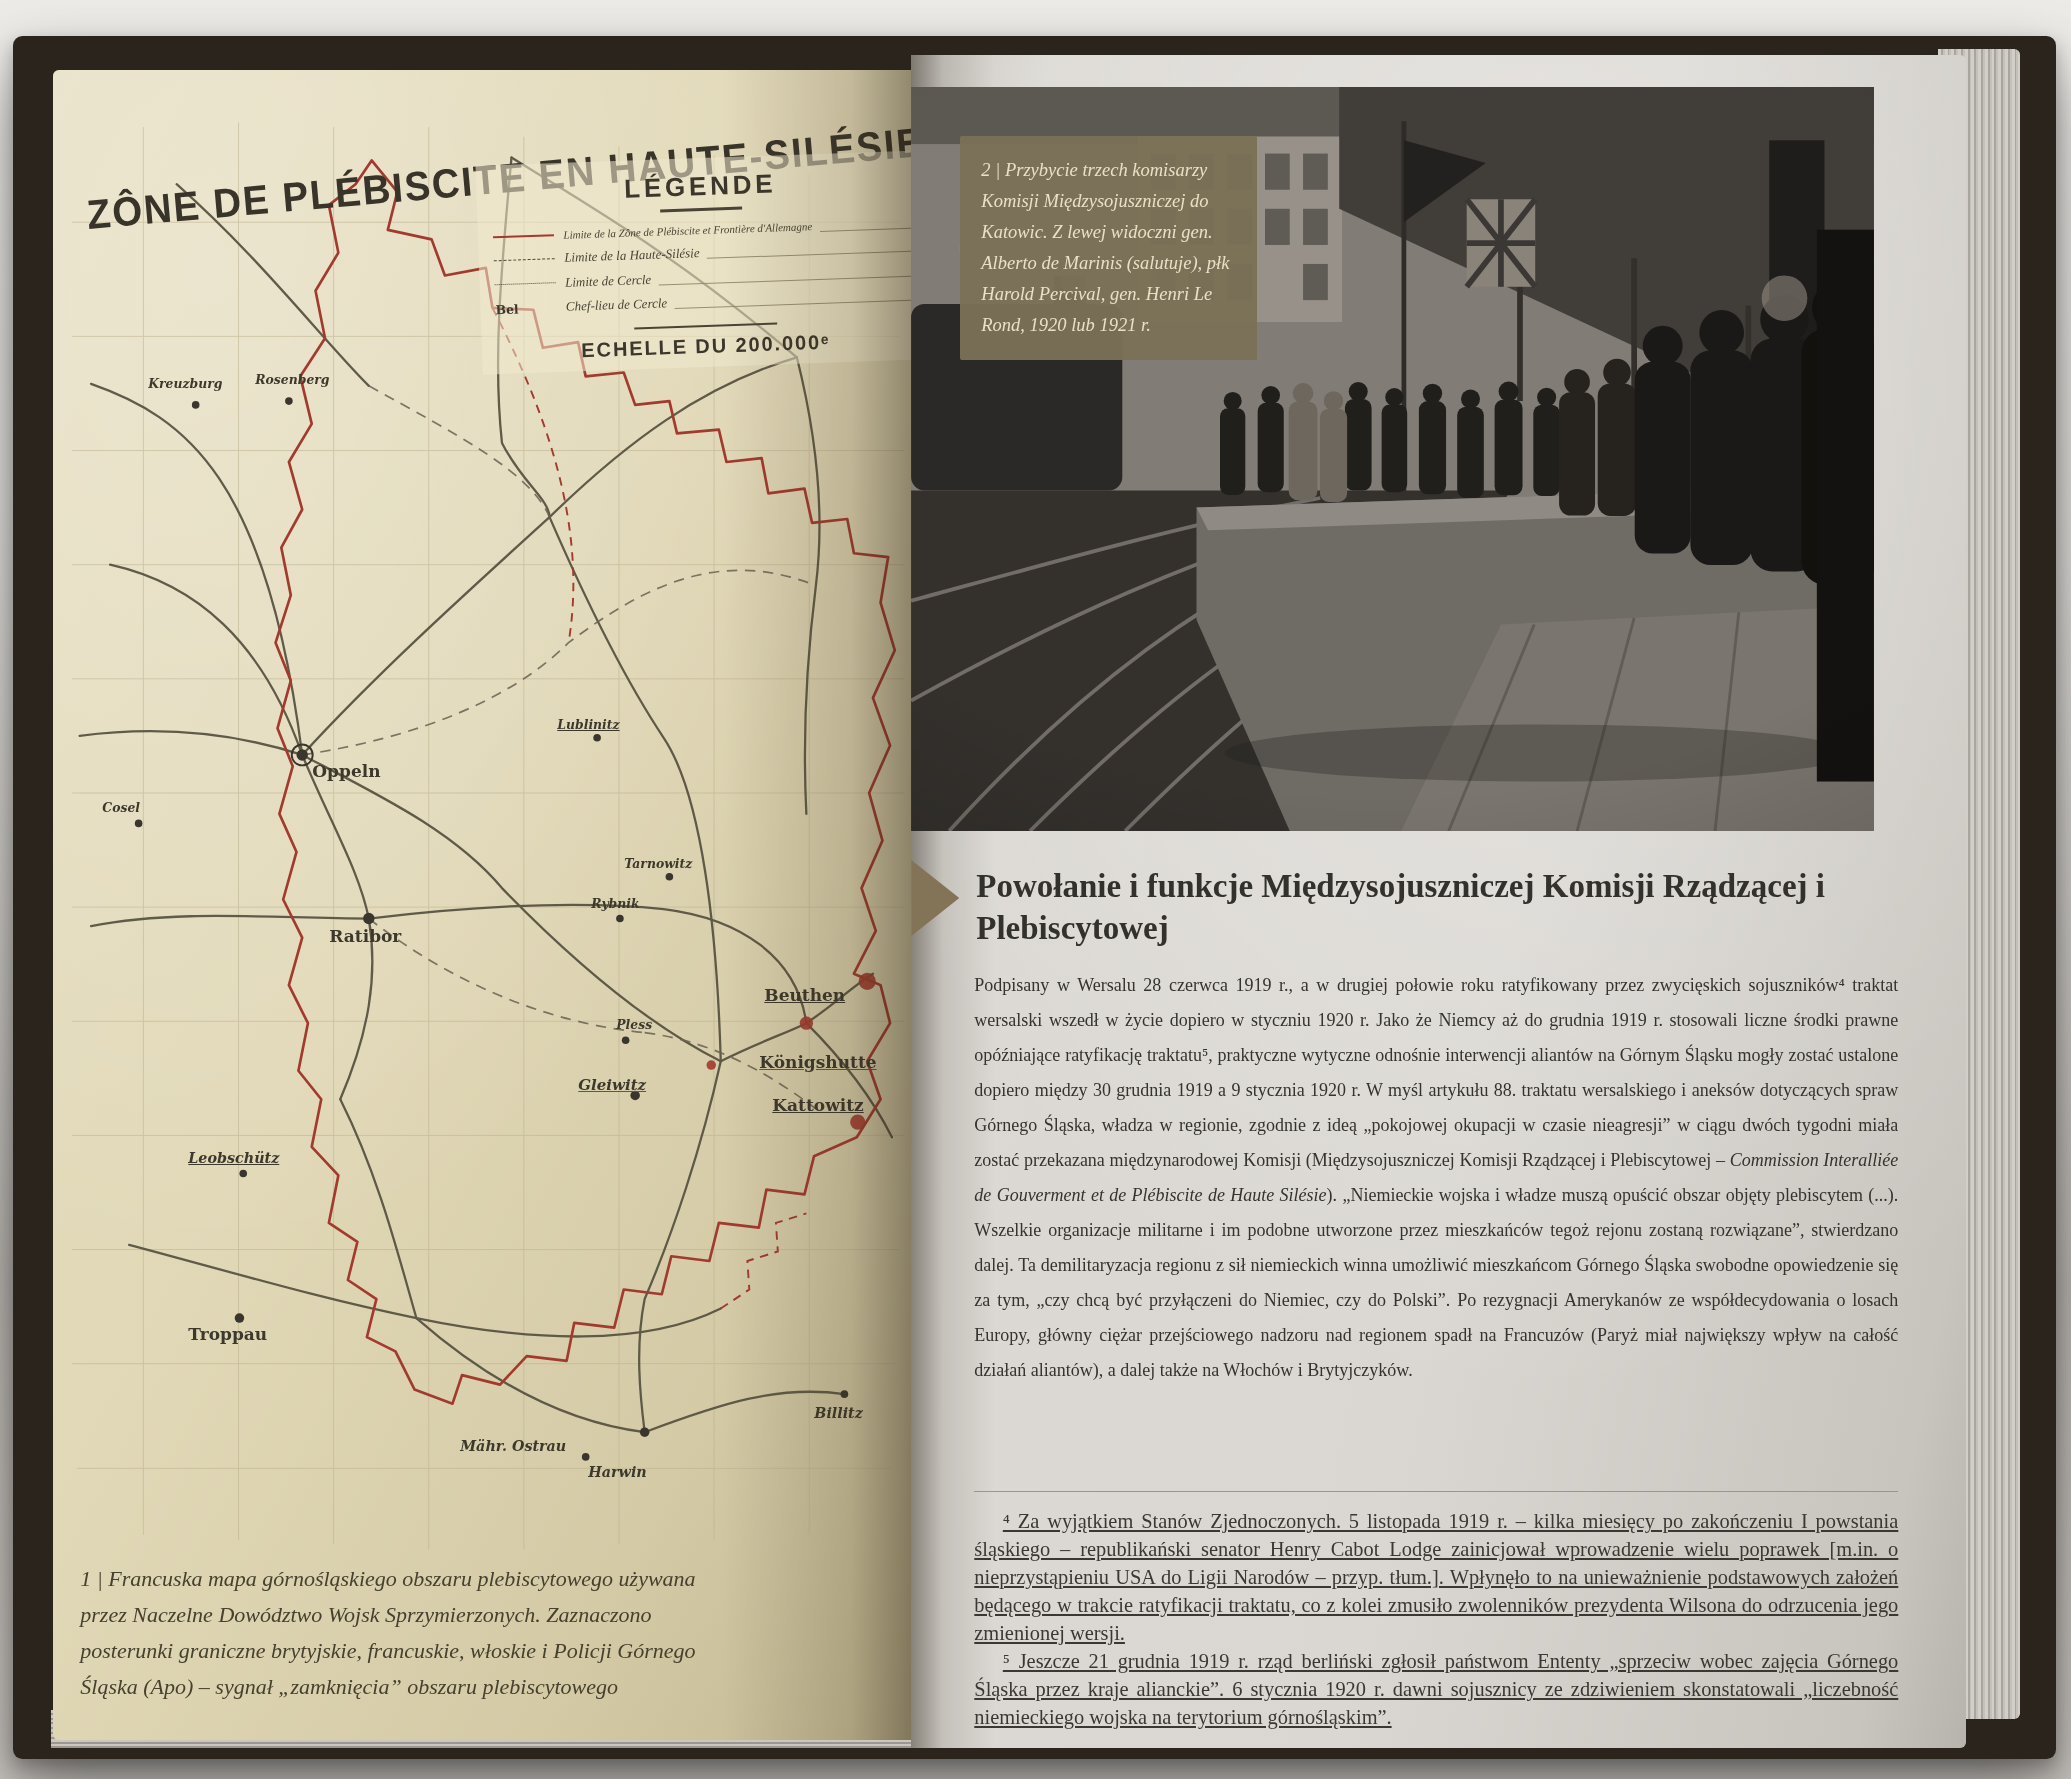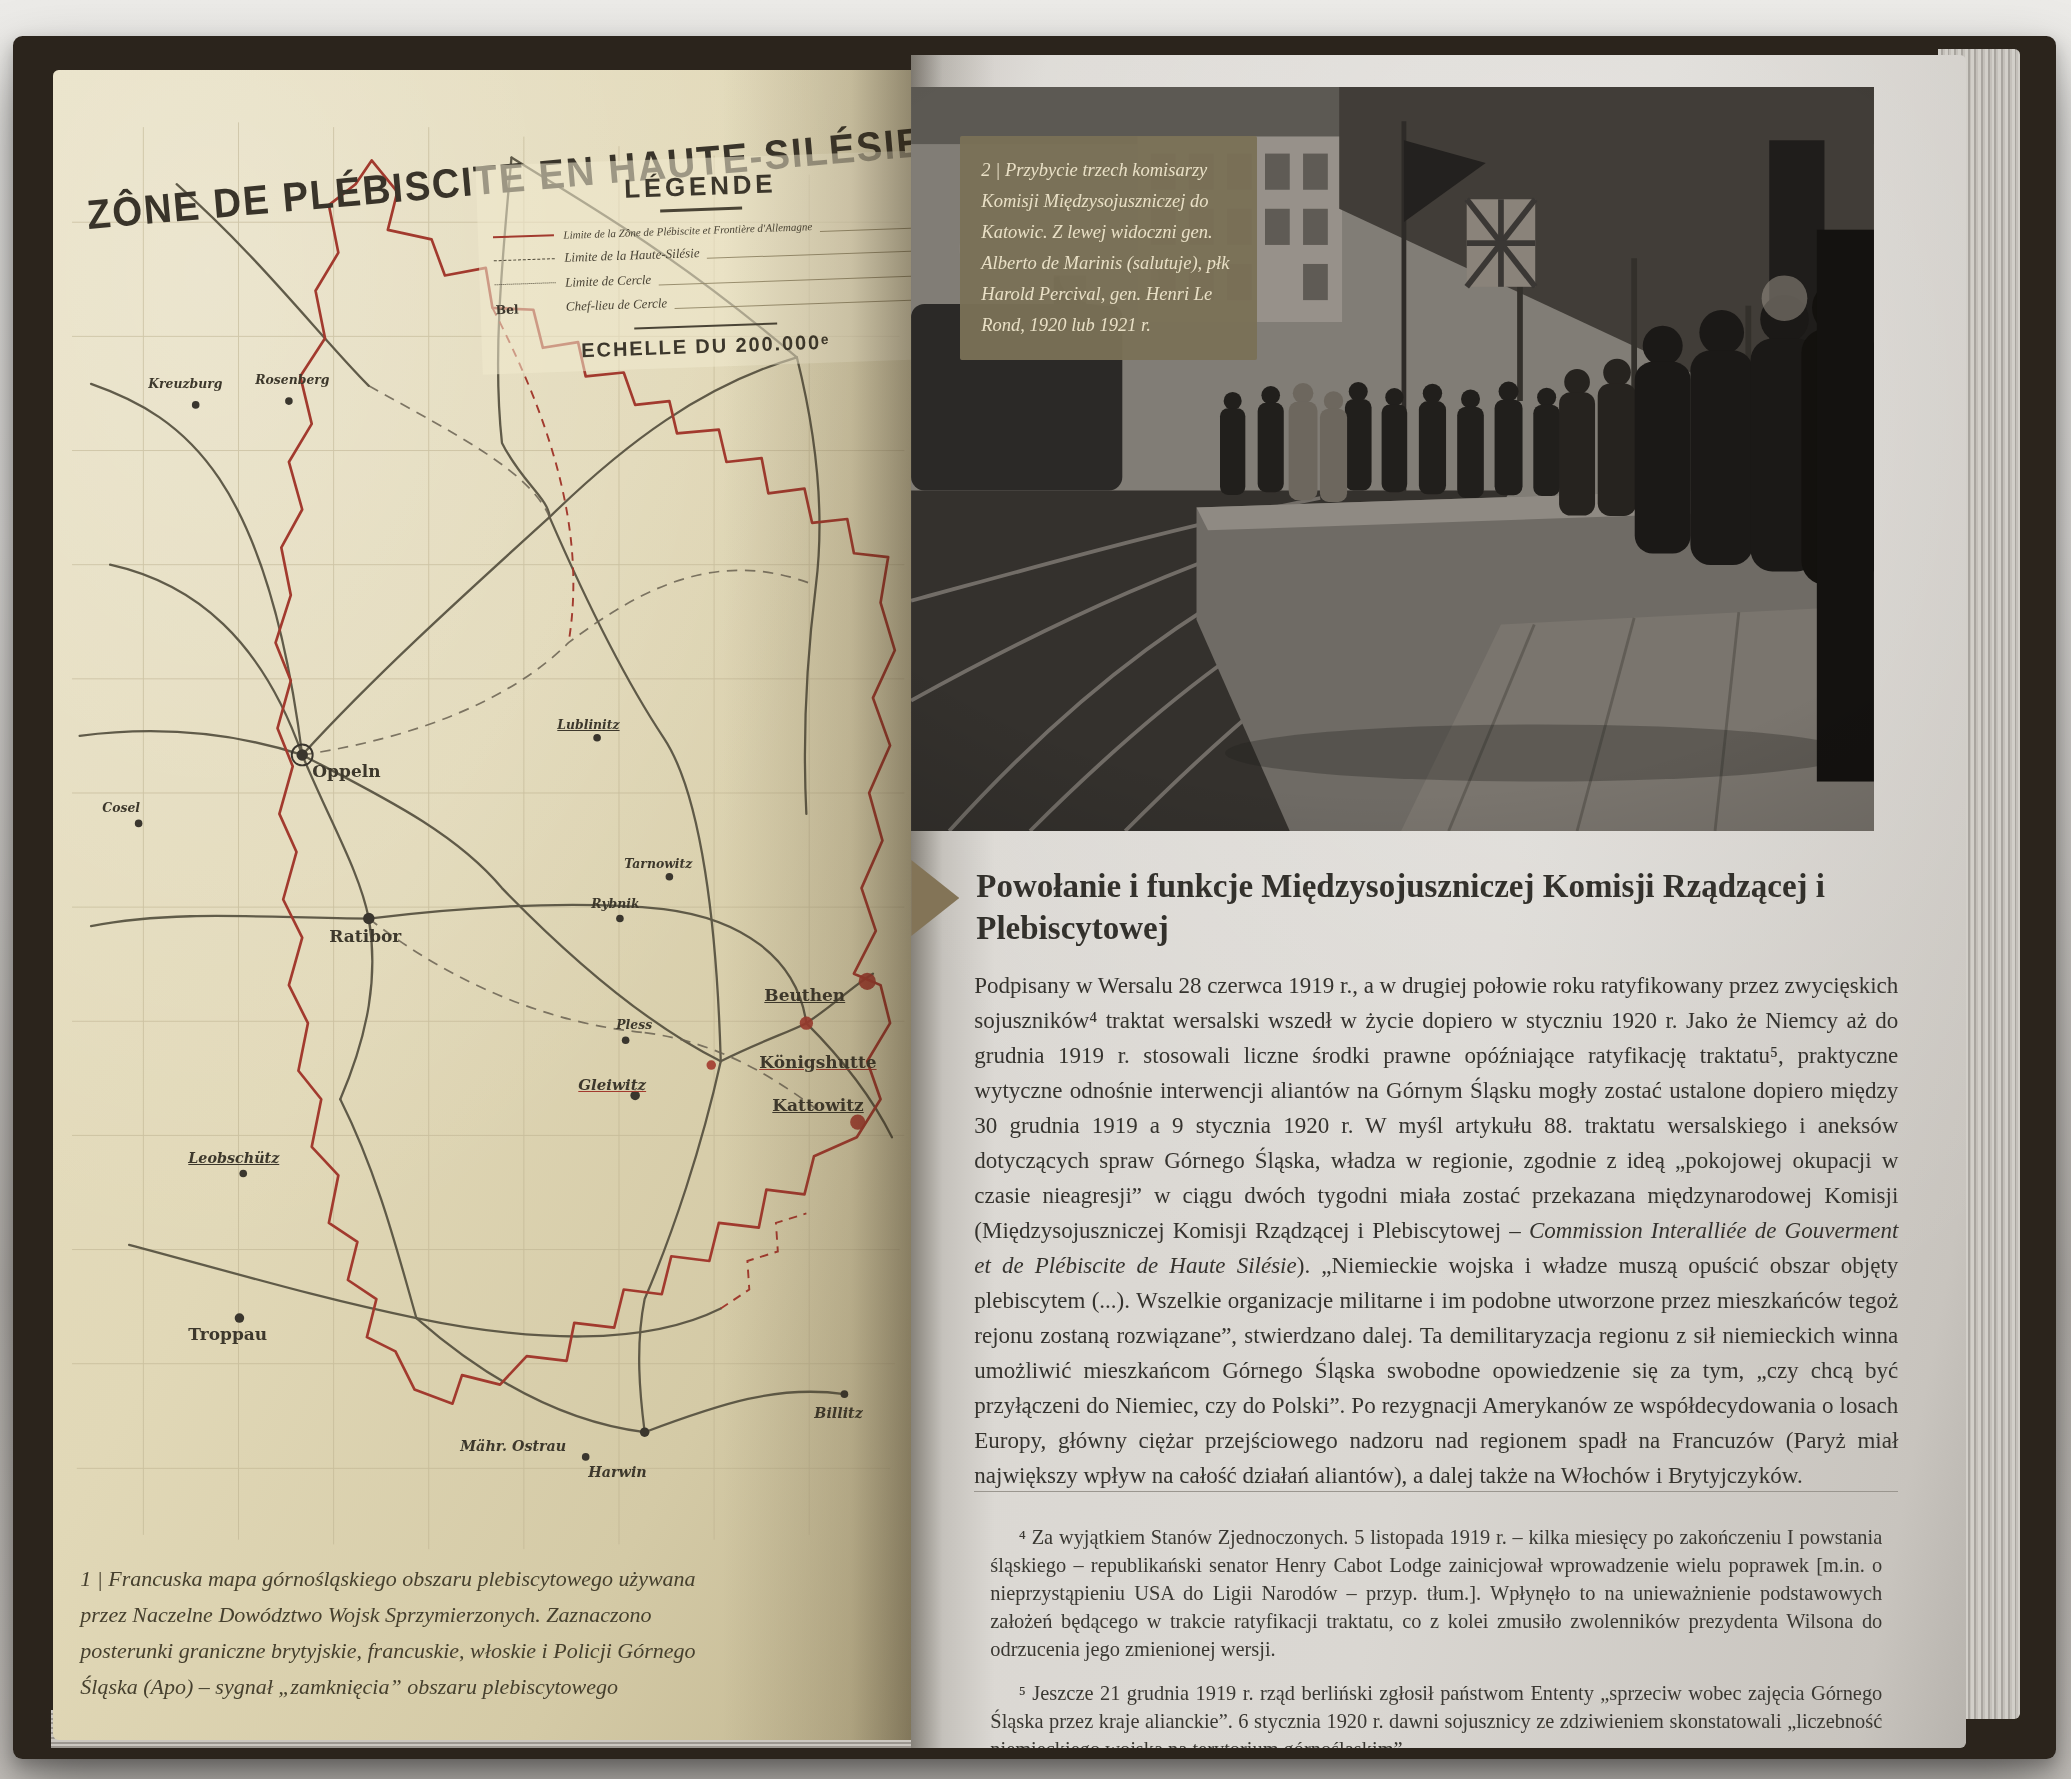--- a/index.html
+++ b/index.html
@@ -90,29 +90,29 @@
     position:absolute;left:0px;top:805px;width:48px;height:76px;
     background:#8a7a5c;clip-path:polygon(0 0,100% 50%,0 100%);
     filter:brightness(.95);
   }
   .heading{
     position:absolute;left:65px;top:810px;width:913px;
     font-weight:bold;font-size:33px;line-height:42px;color:#33312c;
   }
   .body-text{
     position:absolute;left:63px;top:913px;width:924px;
-    font-size:23px;line-height:35px;color:#35332e;text-align:justify;
+    font-size:18px;line-height:35px;color:#35332e;text-align:justify;
   }
   .body-text .it{font-style:italic;}
   .footnotes{
     position:absolute;left:63px;top:1436px;width:924px;
     border-top:1px solid #9a968f;padding-top:15px;
     font-size:20.4px;line-height:28px;color:#3a3832;text-align:justify;
   }
-  .footnotes p{margin:16px;text-indent:28.5px;}
+  .footnotes p{margin:0;text-indent:28.5px;text-decoration:underline;}
   
 </style>
 </head>
 <body>
 
 <div class="book">
   <div class="fore-edge"></div>
   <div class="bottom-edge"></div>
 
   <div class="left-page">

